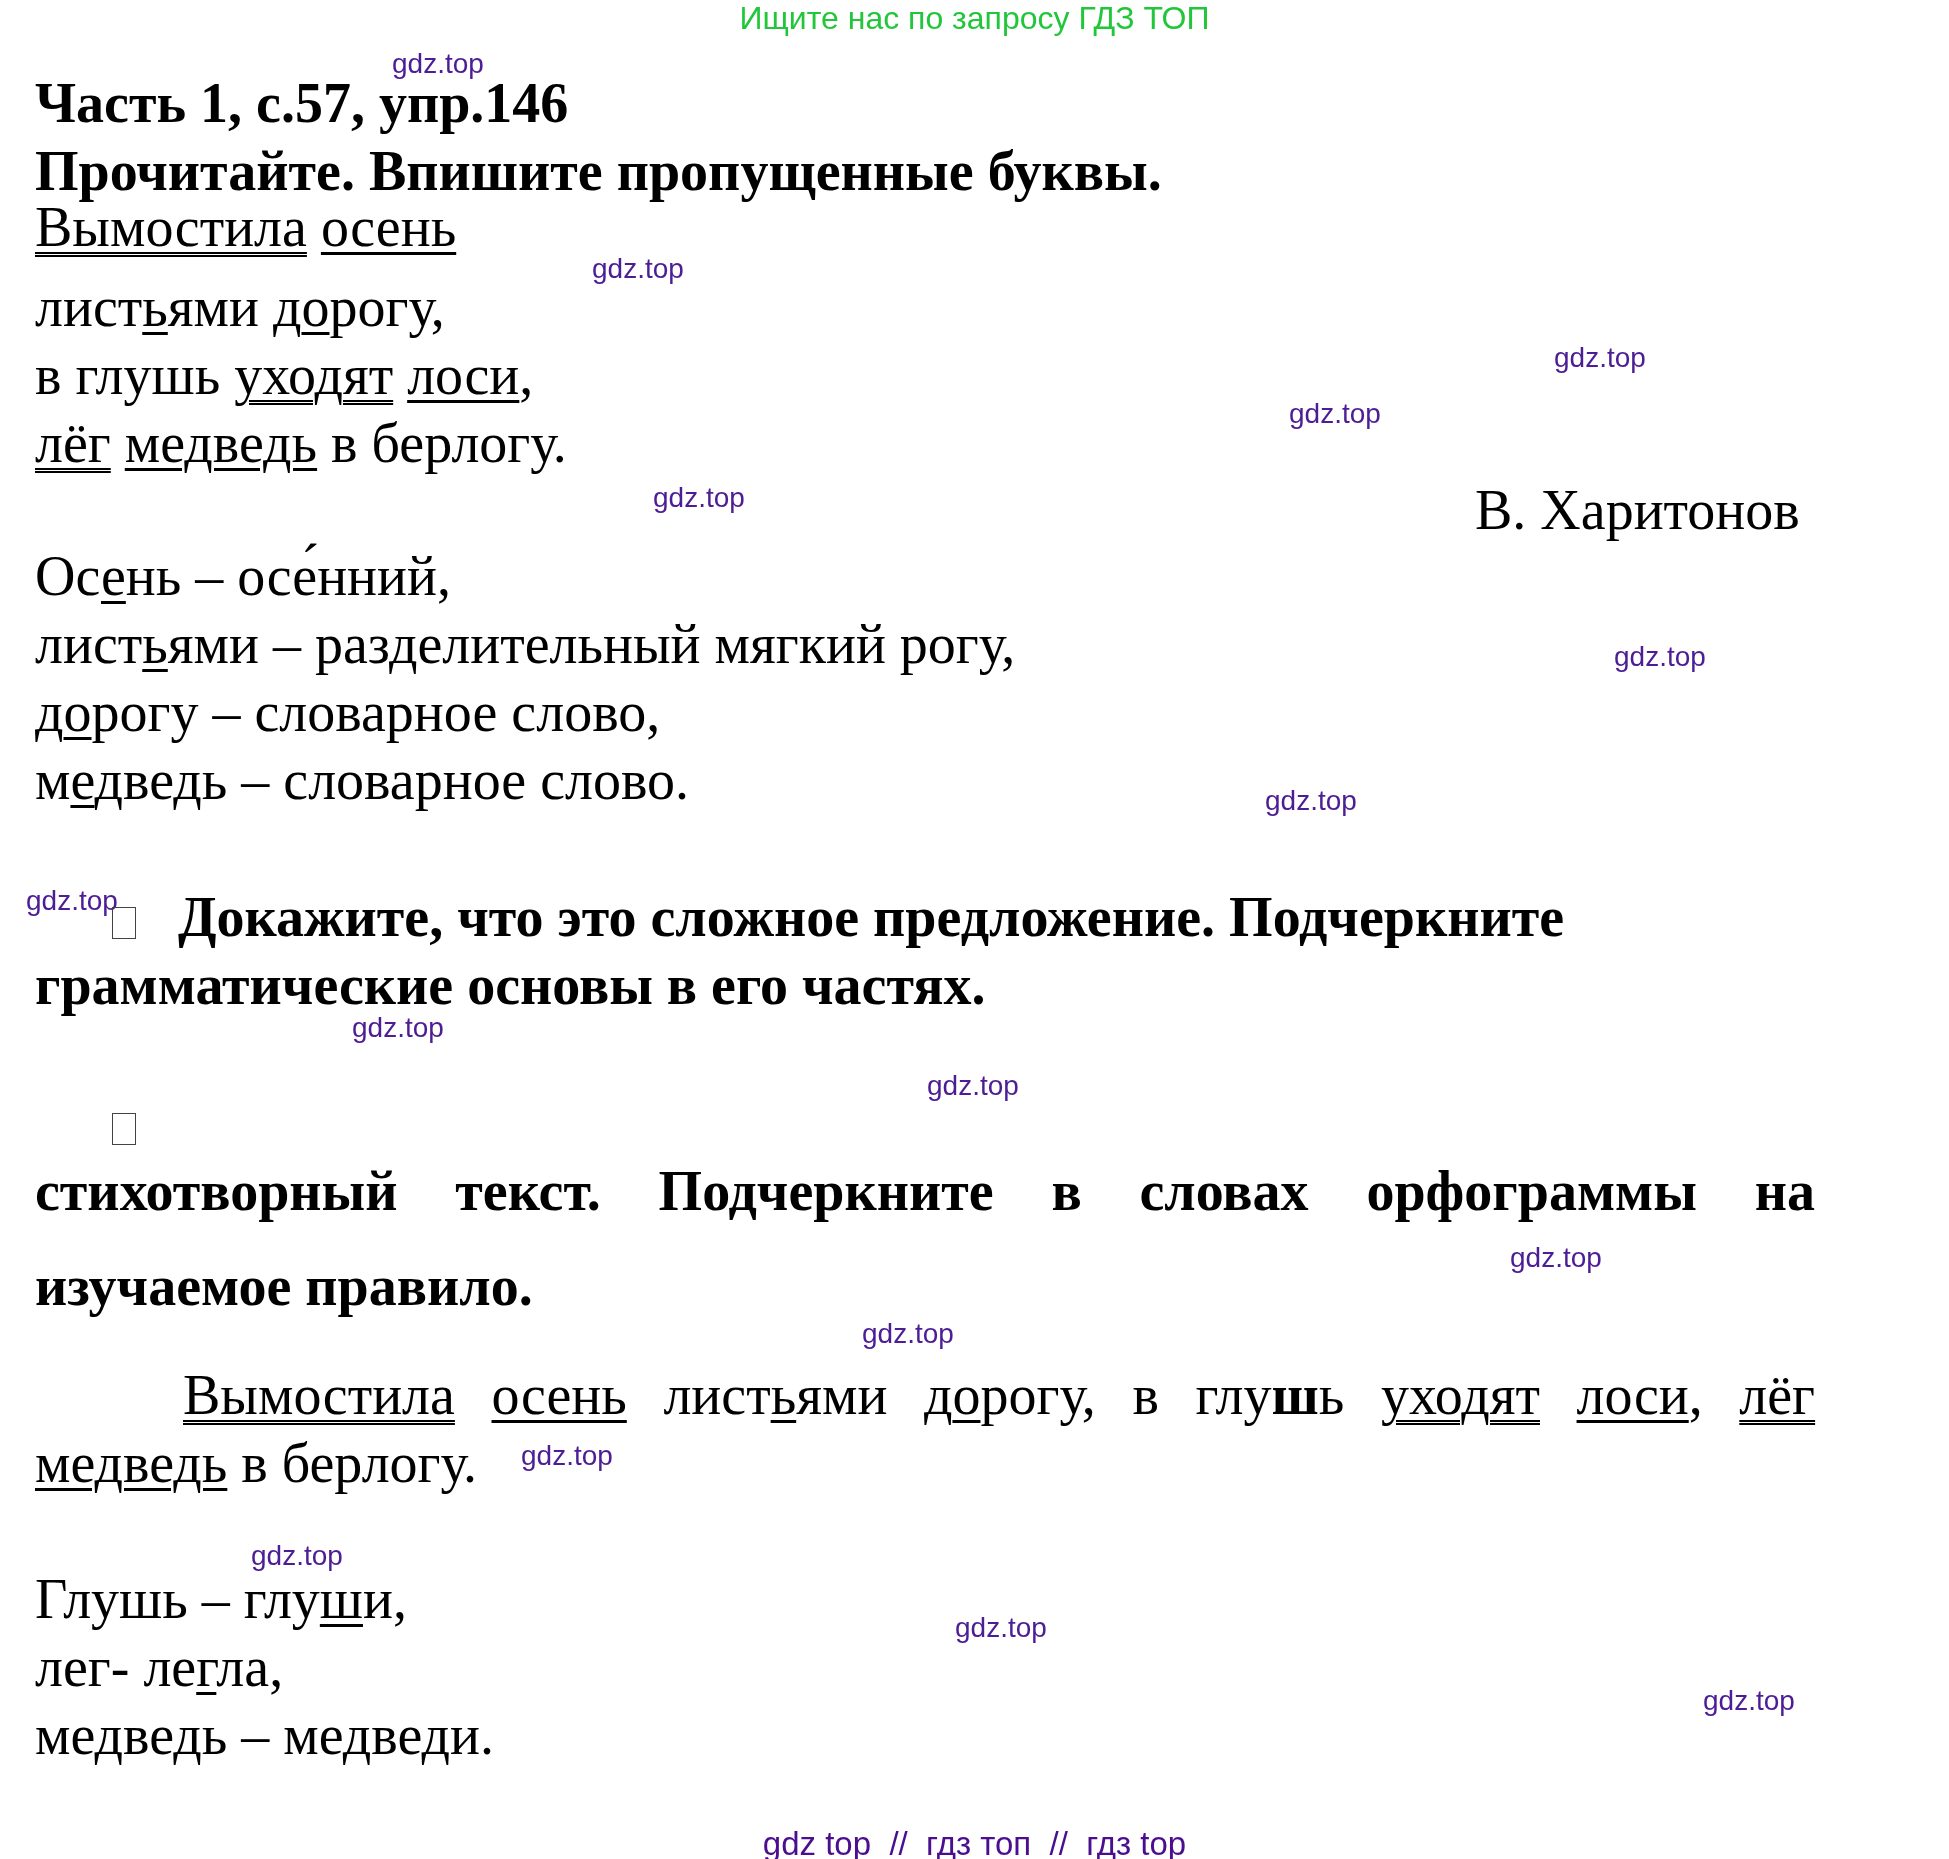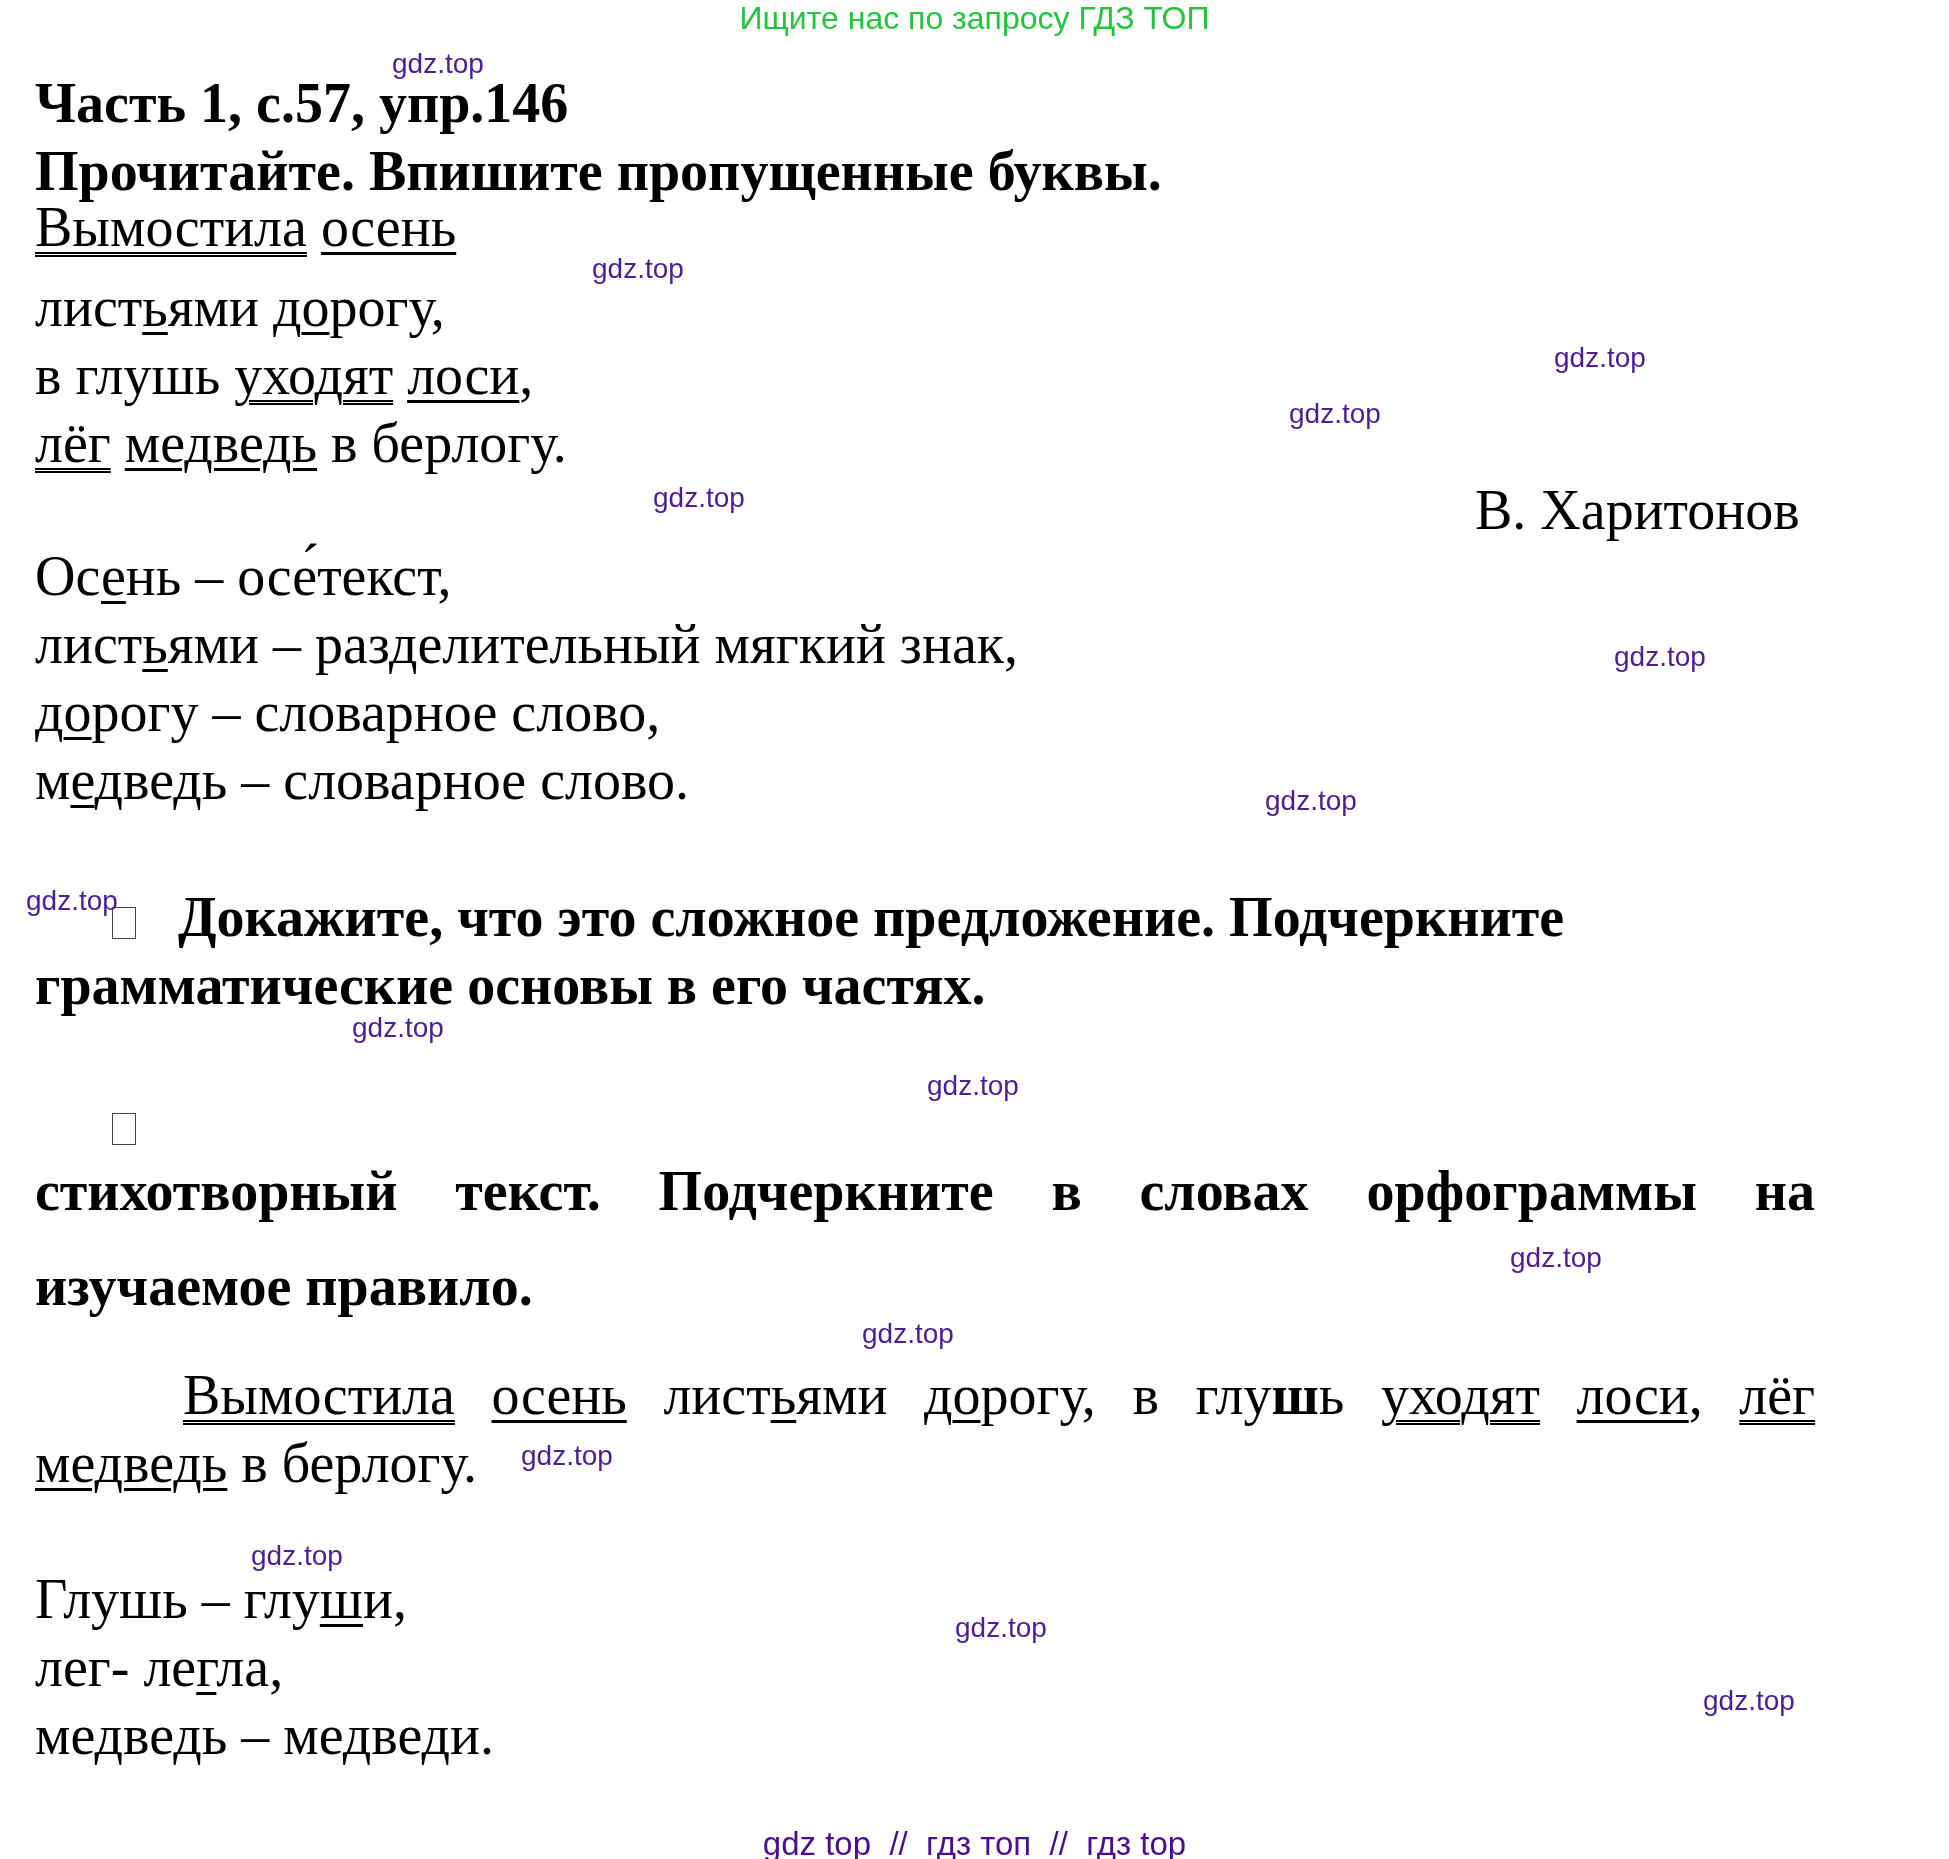--- a/index.html
+++ b/index.html
@@ -49,24 +49,24 @@
 </div>
 <div class="abs t50" style="left:35px;top:342px;">
   <span style="white-space:pre">в глушь </span><span class="u2">уходят</span><span> </span><span class="u1">лоси</span><span>,</span>
 </div>
 <div class="abs t50" style="left:35px;top:410px;">
   <span class="u2">лёг</span><span> </span><span class="u1">медведь</span><span style="white-space:pre"> в берлогу.</span>
 </div>
 <div class="abs t50" style="left:1475px;top:477px;">В. Харитонов</div>
 
 <div class="abs t50" style="left:35px;top:543px;">
-  <span>Ос</span><span class="ul">е</span><span>нь – осе́текст,</span>
+  <span>Ос</span><span class="ul">е</span><span>нь – осе́нний,</span>
 </div>
 <div class="abs t50" style="left:35px;top:611px;">
-  <span>лист</span><span class="ul">ь</span><span>ями – разделительный мягкий знак,</span>
+  <span>лист</span><span class="ul">ь</span><span>ями – разделительный мягкий рогу,</span>
 </div>
 <div class="abs t50" style="left:35px;top:679px;">
   <span>д</span><span class="ul">о</span><span>рогу – словарное слово,</span>
 </div>
 <div class="abs t50" style="left:35px;top:747px;">
   <span>м</span><span class="ul">е</span><span>дведь – словарное слово.</span>
 </div>
 
 <div class="abs bold t50" style="left:112px;top:884px;">
   <span class="tofu"></span><span>Докажите, что это сложное предложение. Подчеркните</span>

